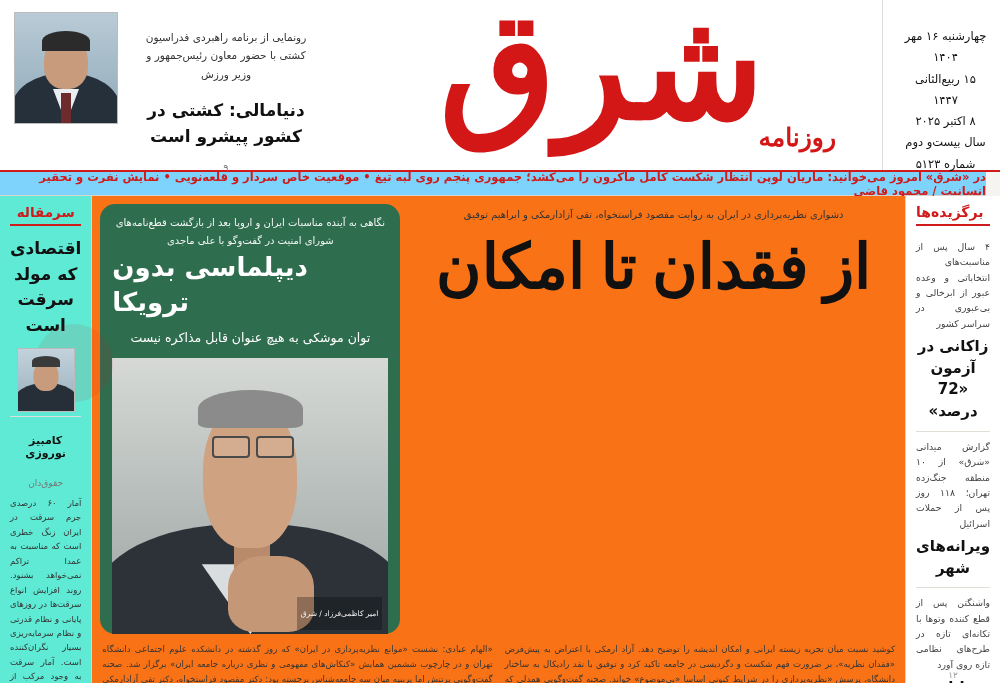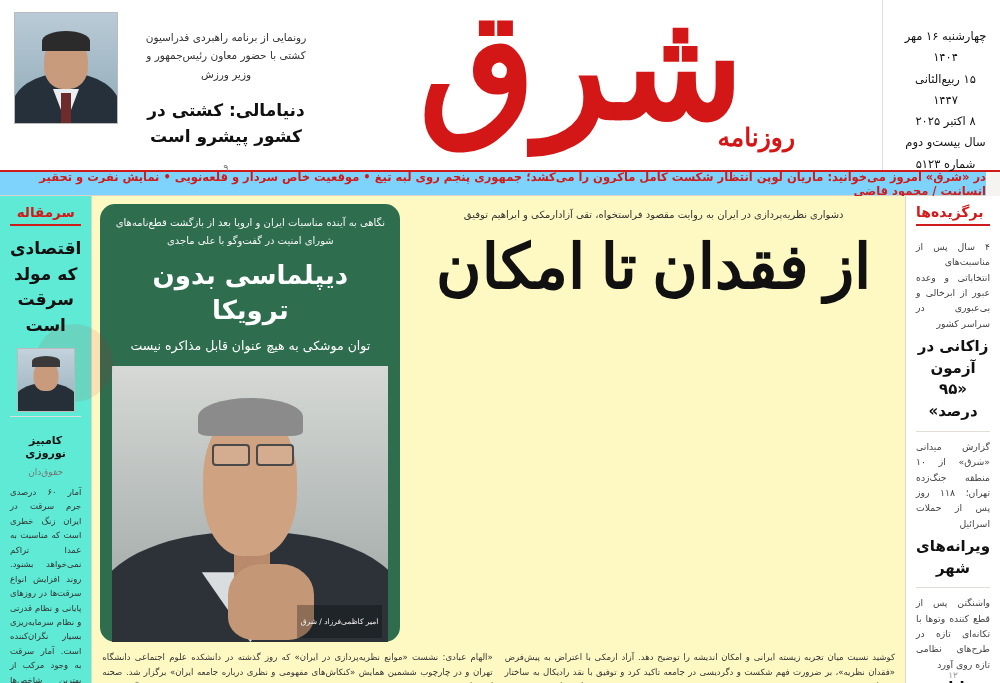--- a/index.html
+++ b/index.html
@@ -21,21 +21,20 @@
     background: #fff;
     border-bottom: 2px solid #cf1b1b;
     display: flex; flex-direction: row;
   }
   
   .mh-date {
     width: 118px; padding: 26px 10px 0 18px;
     text-align: center; color: #111;
     font-size: 11.5px; line-height: 1.85;
     border-left: 1px solid #ddd;
-    margin-left: 41px;
   }
   .mh-logo {
     flex: 1 1 auto; position: relative;
     display: flex; align-items: flex-start; justify-content: center;
     overflow: hidden;
   }
   .logo-red {
     color: #d31616;
     font-family: "DejaVu Serif", "Liberation Serif", serif;
     font-weight: bold;
@@ -137,21 +136,21 @@
     text-align: center;
   }
   .sb-pagenum {
     position: absolute; bottom: 3px; left: 0; right: 0;
     text-align: center; font-size: 9px; color: #999;
   }
 
   
   .center {
     flex: 1 1 auto; display: flex; flex-direction: column;
-    background: #fef9c3; padding: 8px 8px 0 8px;
+    background: #f97316; padding: 8px 8px 0 8px;
   }
   .lead-top { display: flex; flex-direction: row; gap: 10px; }
 
   .lead-text { flex: 1 1 auto; padding-top: 2px; }
   .lead-kicker {
     font-size: 10px; color: #333; line-height: 1.8;
     text-align: center; margin-bottom: 10px;
   }
   .lead-title {
     font-size: 62px; font-weight: bold; color: #111;
@@ -160,21 +159,21 @@
     letter-spacing: -1px;
   }
 
   .green-box {
     width: 300px; background: #2f6d4f; color: #fff;
     padding: 10px 12px 0 12px;
     display: flex; flex-direction: column; border-radius: 15px;
   }
   .gb-kicker { font-size: 10px; line-height: 1.8; text-align: center; opacity: .95; }
   .gb-title {
-    margin-top: 8px; font-size: 26px; font-weight: bold; text-align: center;
+    margin-top: 0; font-size: 26px; font-weight: bold; text-align: left;
     line-height: 1.35;
   }
   .gb-sub {
     margin-top: 8px; font-size: 12.5px; text-align: center; line-height: 1.6;
     padding-bottom: 10px;
   }
   .photo {
     position: relative; width: 100%; height: 276px;
     background: linear-gradient(160deg, #cfd3d0 0%, #aeb4b2 45%, #8e9694 100%);
     overflow: hidden;
@@ -253,21 +252,21 @@
     width: 25px; height: 30px; background: #c99b7d; border-radius: 46% 46% 42% 42%;
   }
   .ed-portrait .hair {
     position: absolute; bottom: 44px; left: 50%; transform: translateX(-50%);
     width: 28px; height: 11px; background: #3a3a3a; border-radius: 50% 50% 0 0;
   }
   .ed-author {
     text-align: center; font-size: 11px; font-weight: bold; color: #111;
     border-top: 1px solid #ddd; padding-top: 17px; margin-top: 4px;
   }
-  .ed-role { text-align: center; font-size: 9px; color: #777; margin-top: 7px; }
+  .ed-role { text-align: center; font-size: 9px; color: #777; margin-top: 18px; }
   .ed-body {
     margin-top: 8px; font-size: 8.5px; color: #333;
     line-height: 1.7; text-align: justify;
   }
   .watermark {
     position: absolute; top: 128px; right: -22px;
     width: 78px; height: 78px; border-radius: 50%;
     background: rgba(207,27,27,.10); z-index: 0;
   }
 </style>
@@ -316,21 +315,21 @@
     <span>در «شرق» امروز می‌خوانید: ماریان لوپن انتظار شکست کامل ماکرون را می‌کشد؛ جمهوری پنجم روی لبه تیغ • موقعیت خاص سردار و قلعه‌نویی • نمایش نفرت و تحقیر انسانیت / محمود قاضی</span>
   </div>
 
   <div class="body-area">
 
     <div class="sidebar">
       <div class="sb-title">برگزیده‌ها</div>
 
       <div class="sb-item">
         <div class="sum">۴ سال پس از مناسبت‌های انتخاباتی و وعده عبور از ابرخالی و بی‌عبوری در سراسر کشور</div>
-        <div class="hl">زاکانی در آزمون «۹۵ درصد»</div>
+        <div class="hl">زاکانی در آزمون «72 درصد»</div>
       </div>
       <div class="sb-item">
         <div class="sum">گزارش میدانی «شرق» از ۱۰ منطقه جنگ‌زده تهران؛ ۱۱۸ روز پس از حملات اسرائیل</div>
         <div class="hl">ویرانه‌های شهر</div>
       </div>
       <div class="sb-item">
         <div class="sum">واشنگتن پس از قطع کننده وتوها با تکانه‌ای تازه در طرح‌های نظامی تازه روی آورد</div>
         <div class="hl">پایان دیپلماسی آغاز بحران</div>
       </div>
 

